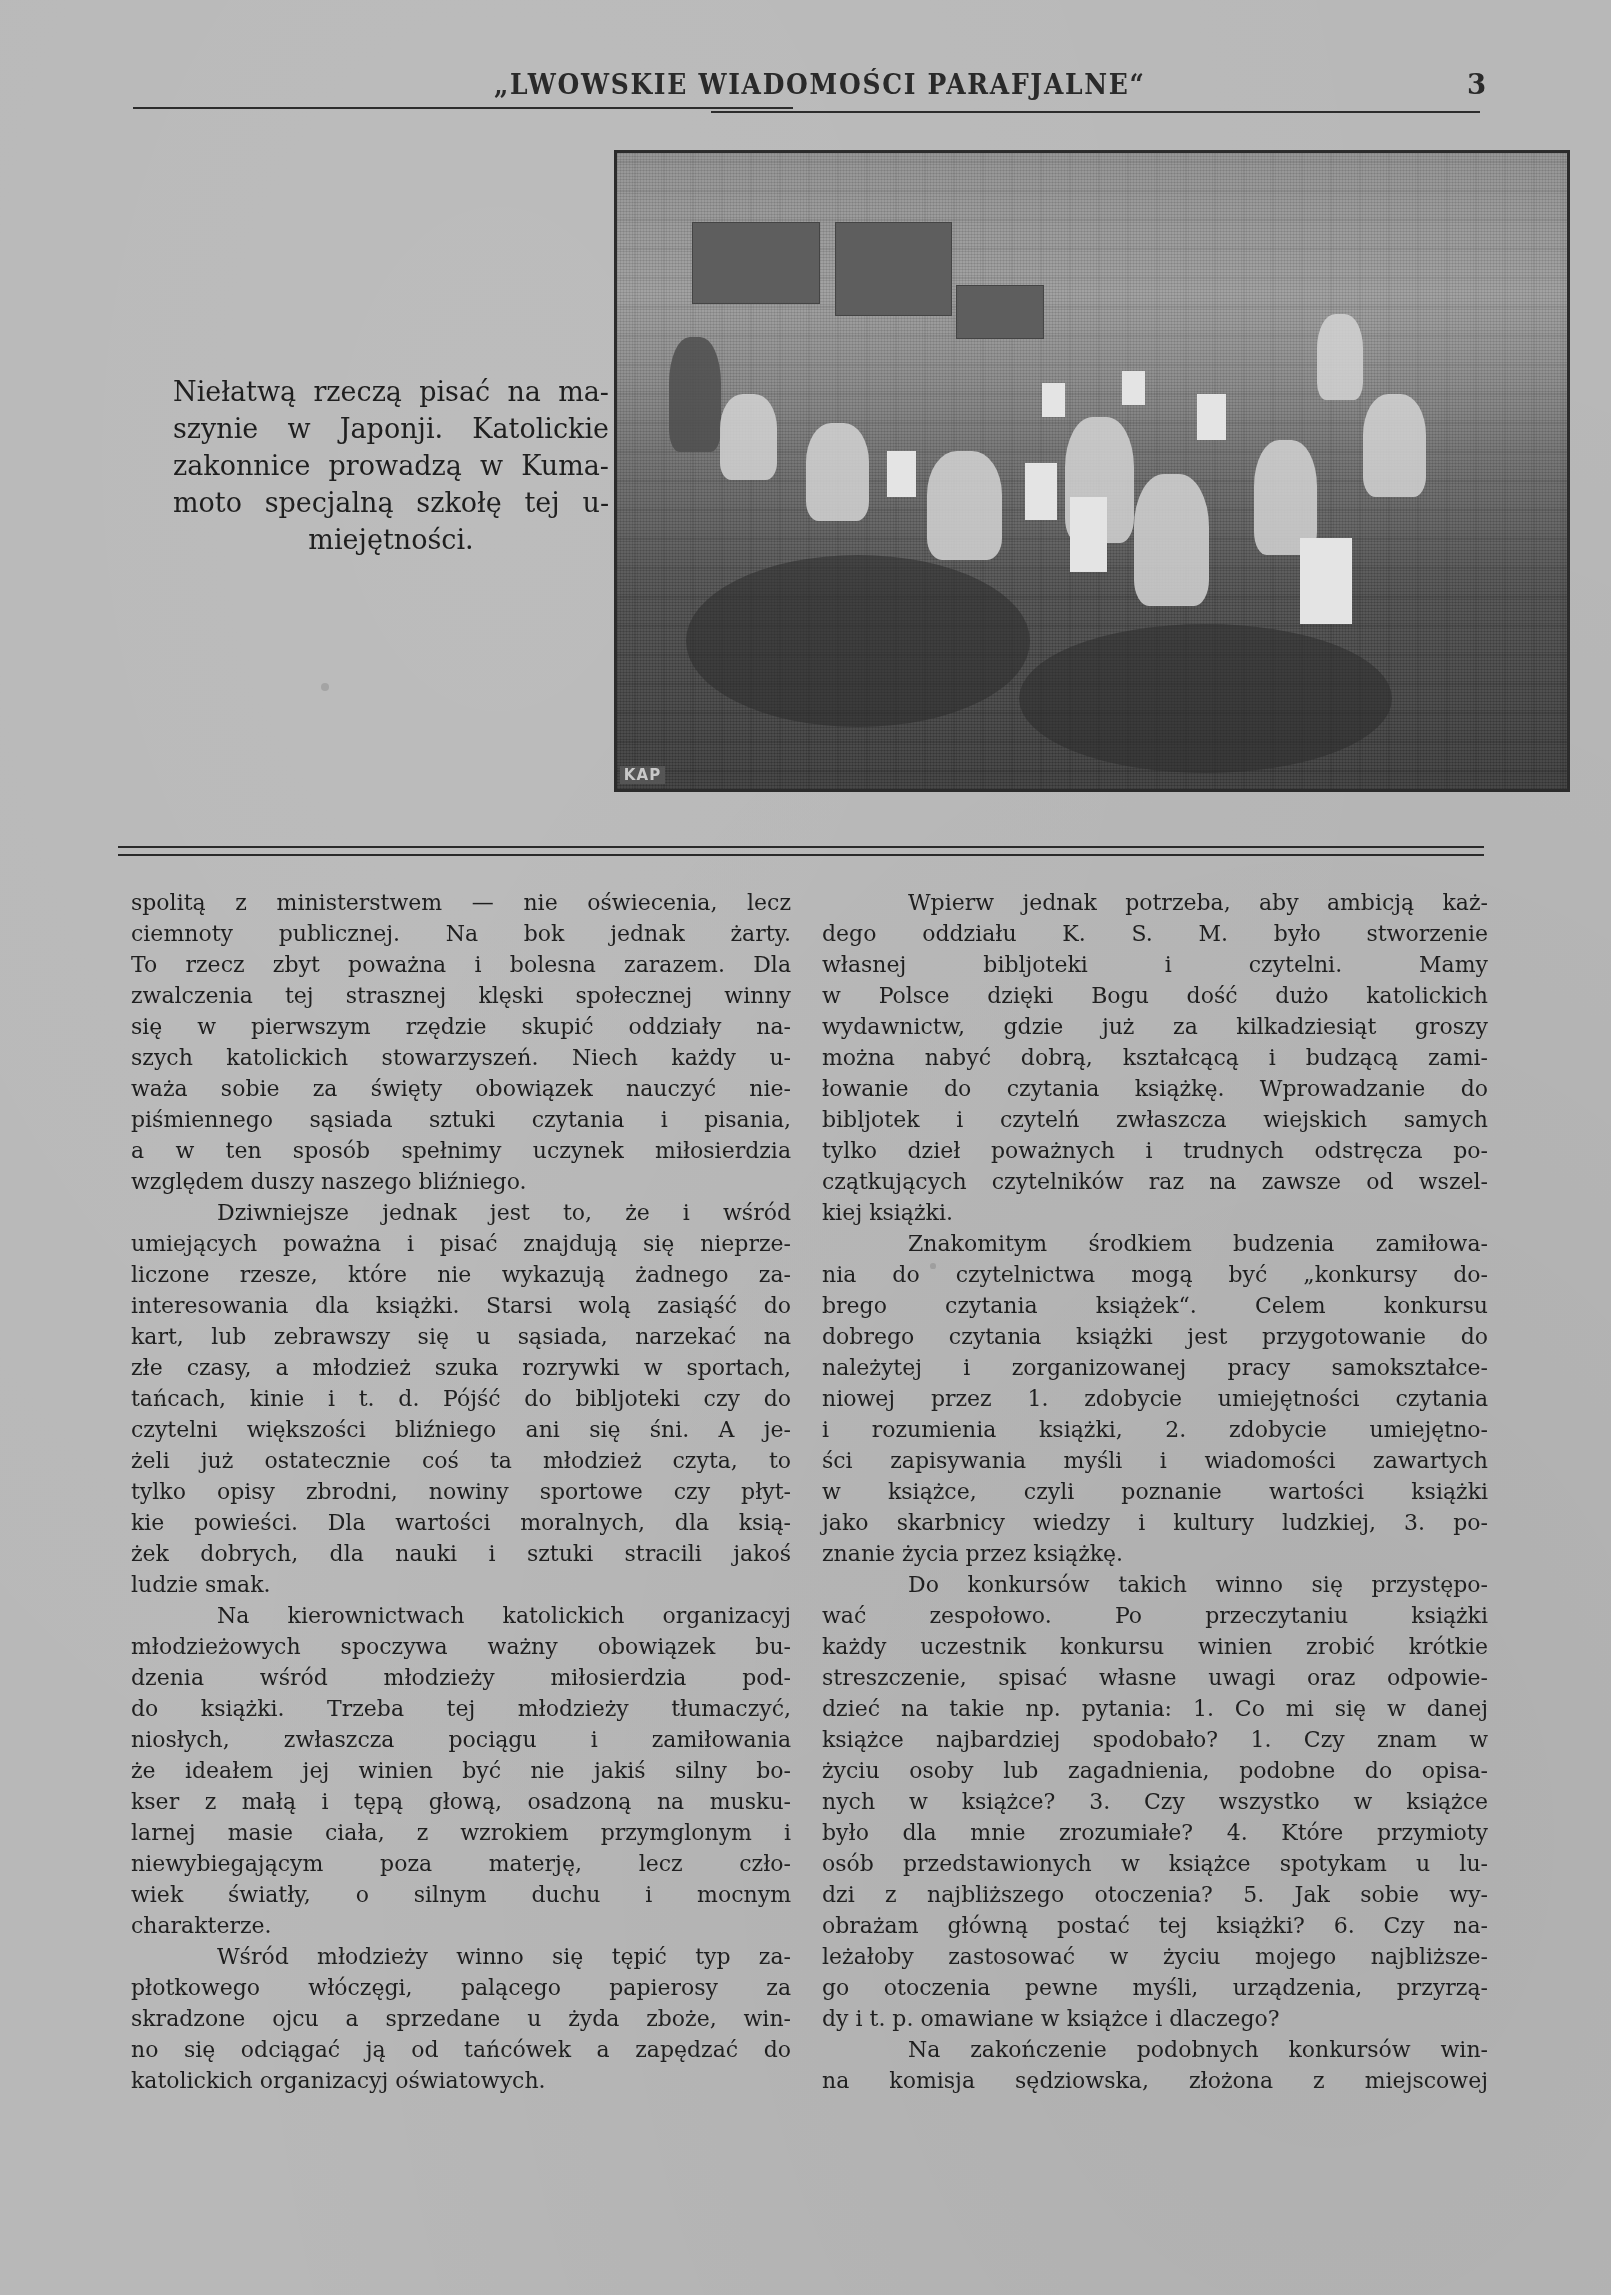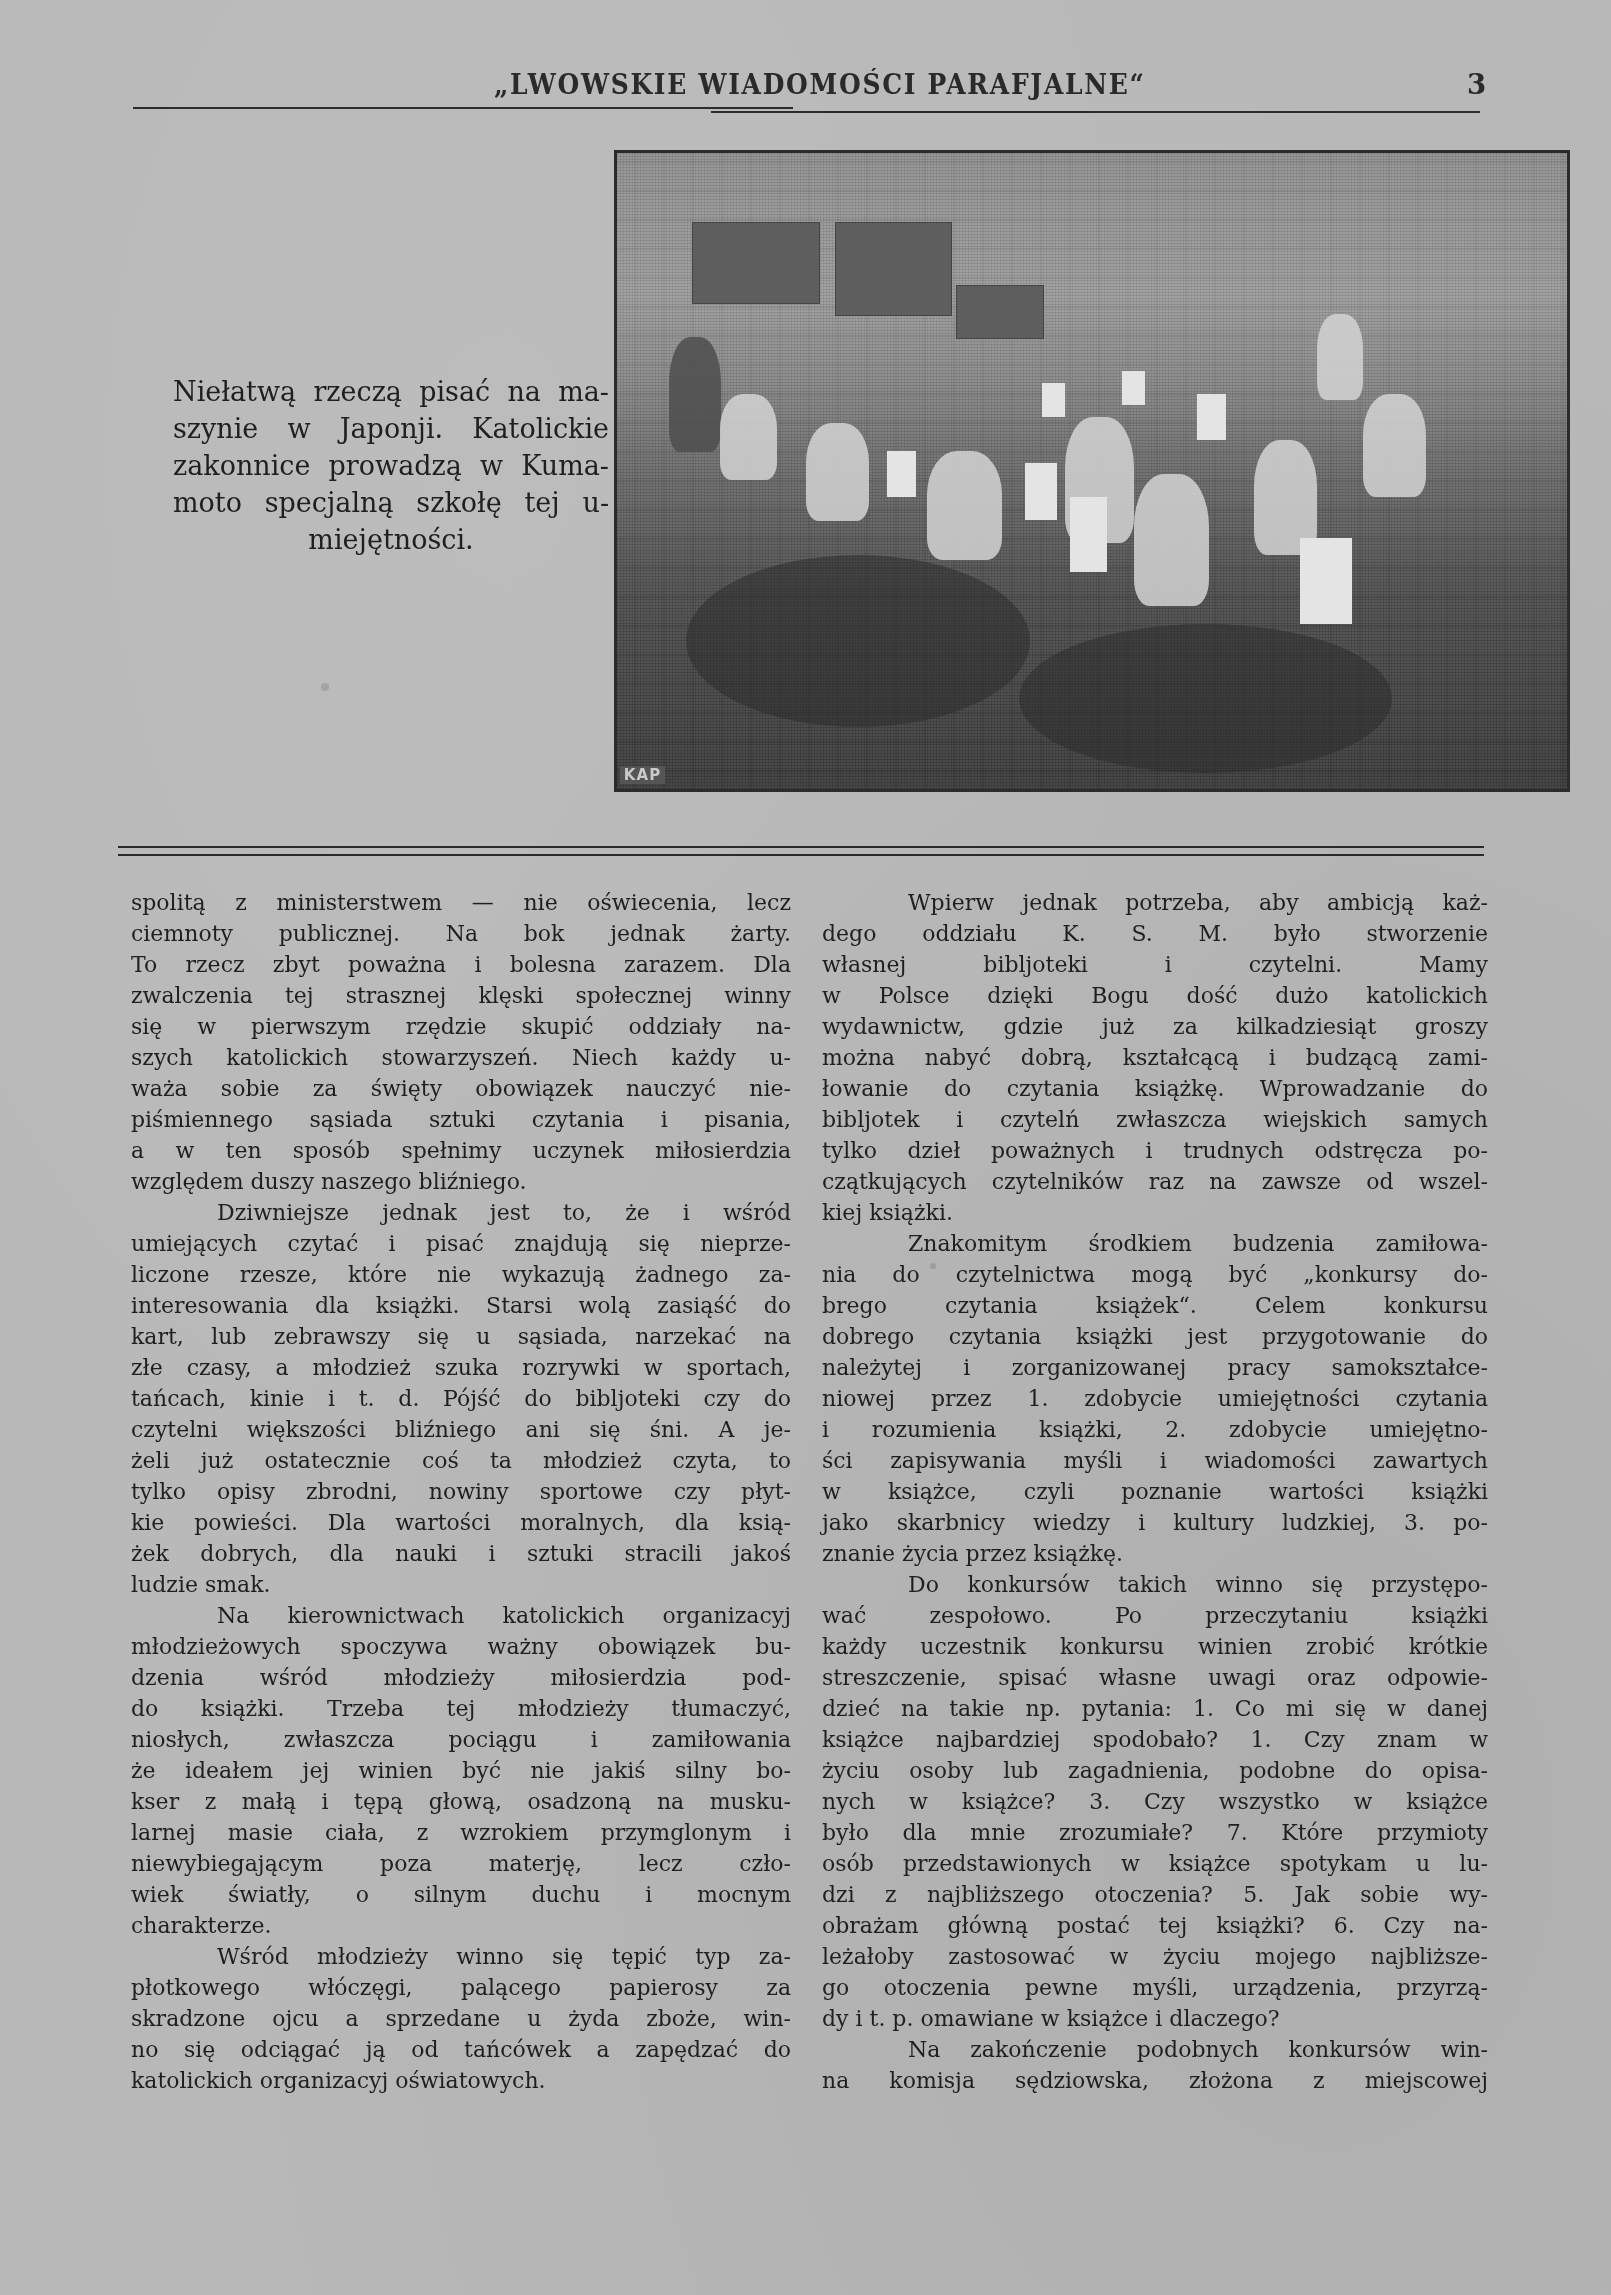--- a/index.html
+++ b/index.html
@@ -131,21 +131,21 @@
       <span class="line">ciemnoty publicznej. Na bok jednak żarty.</span>
       <span class="line">To rzecz zbyt poważna i bolesna zarazem. Dla</span>
       <span class="line">zwalczenia tej strasznej klęski społecznej winny</span>
       <span class="line">się w pierwszym rzędzie skupić oddziały na-</span>
       <span class="line">szych katolickich stowarzyszeń. Niech każdy u-</span>
       <span class="line">waża sobie za święty obowiązek nauczyć nie-</span>
       <span class="line">piśmiennego sąsiada sztuki czytania i pisania,</span>
       <span class="line">a w ten sposób spełnimy uczynek miłosierdzia</span>
       <span class="line end">względem duszy naszego bliźniego.</span>
       <span class="line indent">Dziwniejsze jednak jest to, że i wśród</span>
-      <span class="line">umiejących czytać i pisać znajdują się nieprze-</span>
+      <span class="line">umiejących poważna i pisać znajdują się nieprze-</span>
       <span class="line">liczone rzesze, które nie wykazują żadnego za-</span>
       <span class="line">interesowania dla książki. Starsi wolą zasiąść do</span>
       <span class="line">kart, lub zebrawszy się u sąsiada, narzekać na</span>
       <span class="line">złe czasy, a młodzież szuka rozrywki w sportach,</span>
       <span class="line">tańcach, kinie i t. d. Pójść do bibljoteki czy do</span>
       <span class="line">czytelni większości bliźniego ani się śni. A je-</span>
       <span class="line">żeli już ostatecznie coś ta młodzież czyta, to</span>
       <span class="line">tylko opisy zbrodni, nowiny sportowe czy płyt-</span>
       <span class="line">kie powieści. Dla wartości moralnych, dla ksią-</span>
       <span class="line">żek dobrych, dla nauki i sztuki stracili jakoś</span>
@@ -191,21 +191,21 @@
       <span class="line">jako skarbnicy wiedzy i kultury ludzkiej, 3. po-</span>
       <span class="line end">znanie życia przez książkę.</span>
       <span class="line indent">Do konkursów takich winno się przystępo-</span>
       <span class="line">wać zespołowo. Po przeczytaniu książki</span>
       <span class="line">każdy uczestnik konkursu winien zrobić krótkie</span>
       <span class="line">streszczenie, spisać własne uwagi oraz odpowie-</span>
       <span class="line">dzieć na takie np. pytania: 1. Co mi się w danej</span>
       <span class="line">książce najbardziej spodobało? 1. Czy znam w</span>
       <span class="line">życiu osoby lub zagadnienia, podobne do opisa-</span>
       <span class="line">nych w książce? 3. Czy wszystko w książce</span>
-      <span class="line">było dla mnie zrozumiałe? 7. Które przymioty</span>
+      <span class="line">było dla mnie zrozumiałe? 4. Które przymioty</span>
       <span class="line">osób przedstawionych w książce spotykam u lu-</span>
       <span class="line">dzi z najbliższego otoczenia? 5. Jak sobie wy-</span>
       <span class="line">obrażam główną postać tej książki? 6. Czy na-</span>
       <span class="line">leżałoby zastosować w życiu mojego najbliższe-</span>
       <span class="line">go otoczenia pewne myśli, urządzenia, przyrzą-</span>
       <span class="line end">dy i t. p. omawiane w książce i dlaczego?</span>
       <span class="line indent">Na zakończenie podobnych konkursów win-</span>
       <span class="line">na komisja sędziowska, złożona z miejscowej</span>
     </div>
 

